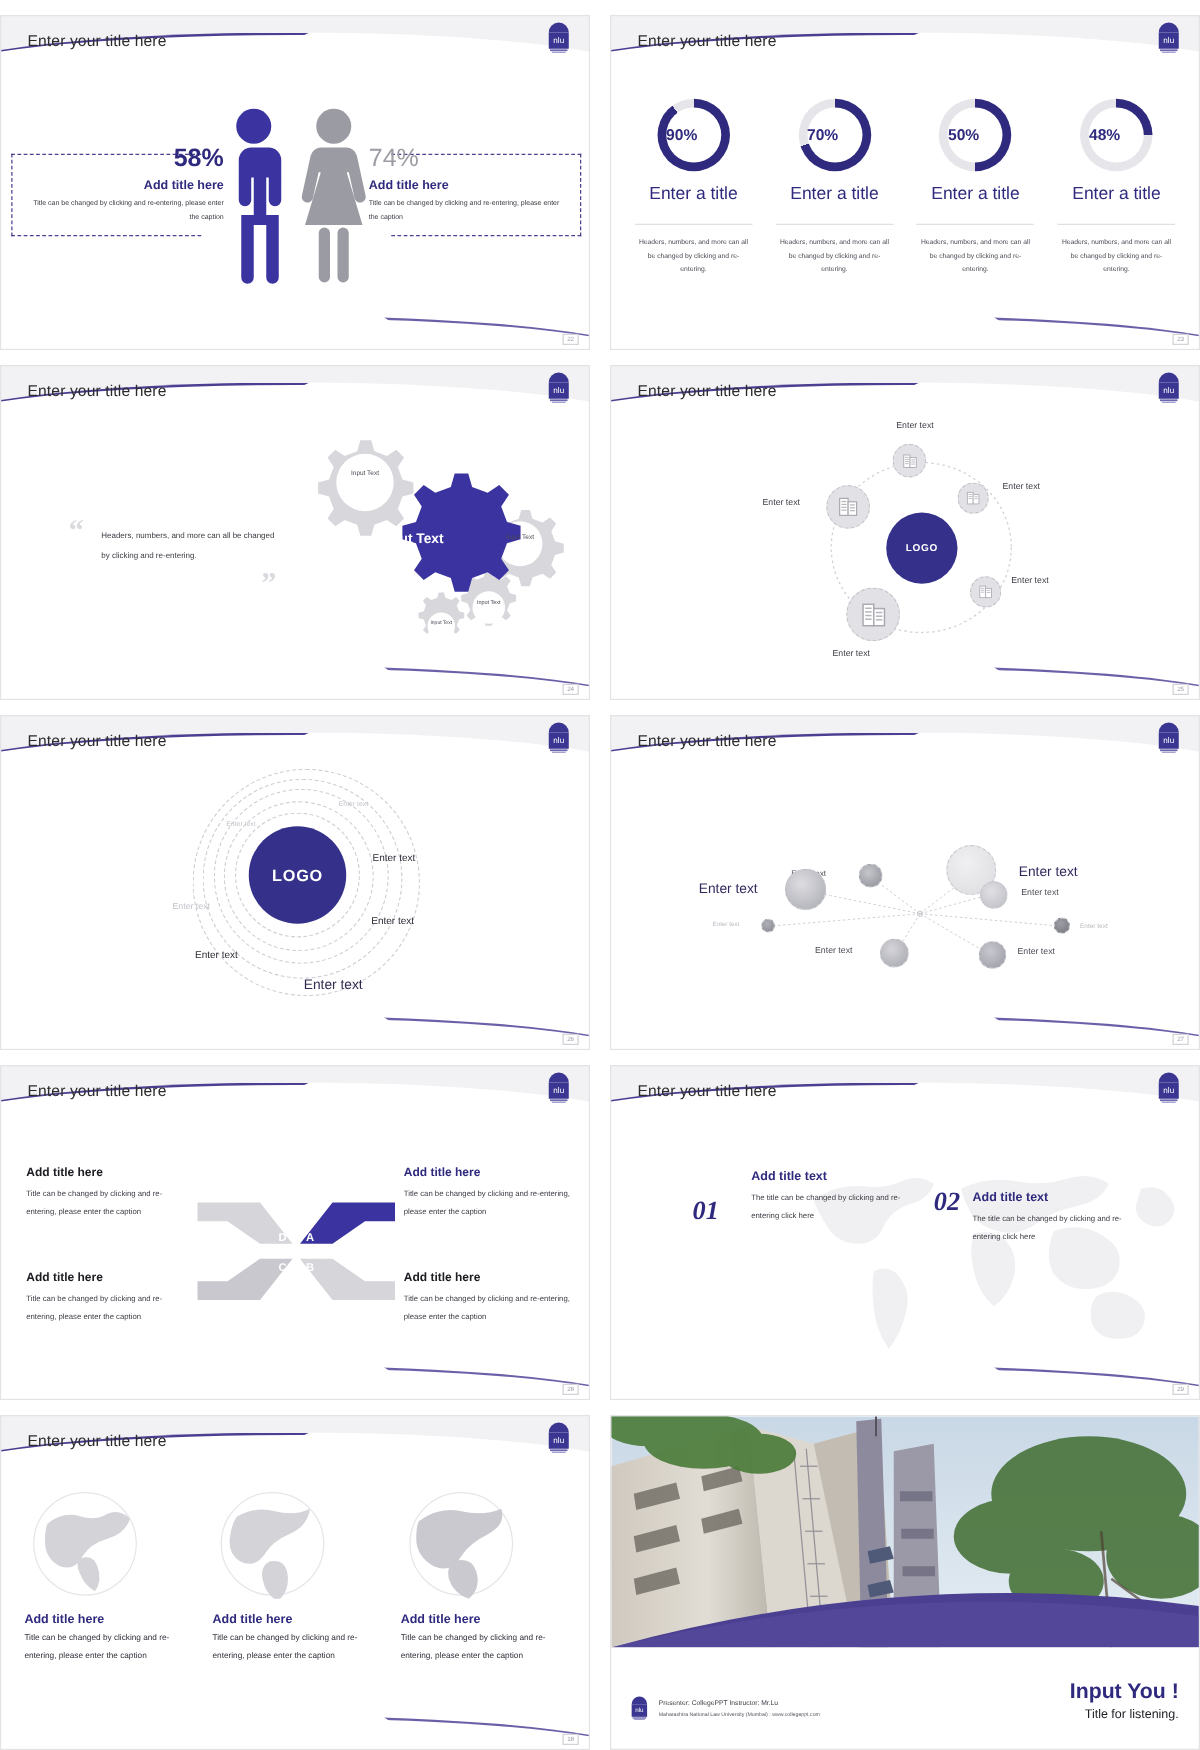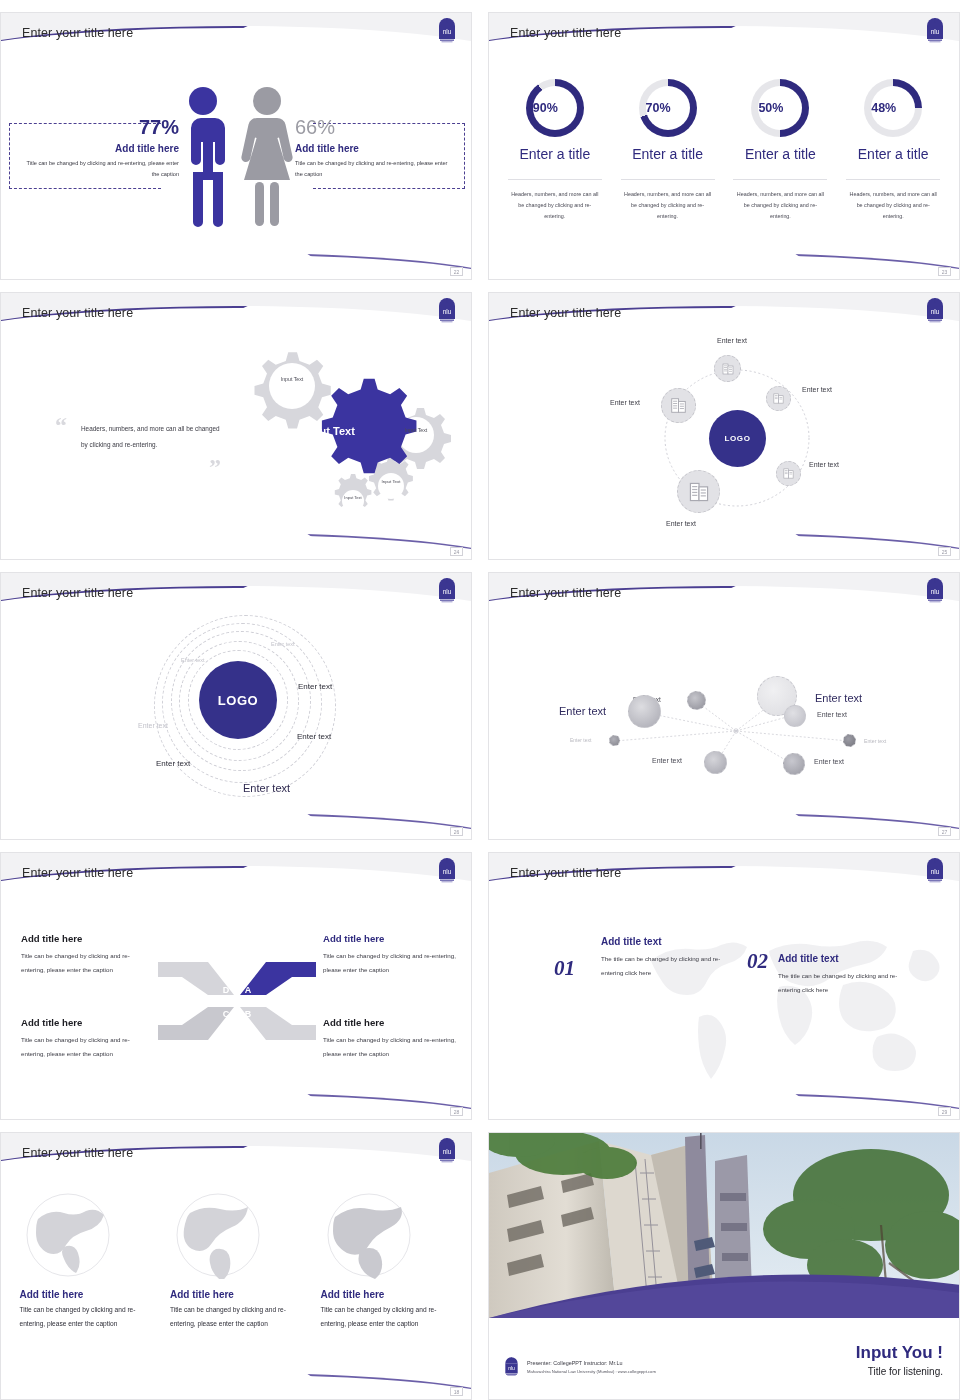--- a/index.html
+++ b/index.html
@@ -178,26 +178,26 @@
           <path d="M26 33 h12 a10 10 0 0 1 10 10 v32 a5 5 0 0 1 -10 0 v-18 h-2 v30 h10 v50 a5 5 0 0 1 -10 0 v-42 h-10 v42 a5 5 0 0 1 -10 0 v-50 h10 v-30 h-2 v18 a5 5 0 0 1 -10 0 v-32 a10 10 0 0 1 10 -10 z" fill="#3b34a0"></path>
         </svg>
         <svg width="56" height="145" viewBox="0 0 56 145">
           <circle cx="28" cy="16" r="14" fill="#9b9ba3"></circle>
           <path d="M28 33 h10 a9 9 0 0 1 8.5 6.5 l7 32 a4.5 4.5 0 0 1 -8.8 2 l-4.7 -21 l-1.6 .5 l12.6 42 h-46 l12.6 -42 l-1.6 -.5 l-4.7 21 a4.5 4.5 0 0 1 -8.8 -2 l7 -32 a9 9 0 0 1 8.5 -6.5 z" fill="#9b9ba3"></path>
           <rect x="16" y="97" width="9" height="44" rx="4.5" fill="#9b9ba3"></rect>
           <rect x="31" y="97" width="9" height="44" rx="4.5" fill="#9b9ba3"></rect>
         </svg>
       </div>
       <div class="s1-left">
-        <div class="pct-blue">77%</div>
+        <div class="pct-blue">58%</div>
         <div class="s1-sub">Add title here</div>
         <div class="s1-txt">Title can be changed by clicking and re-entering, please enter the caption</div>
       </div>
       <div class="s1-right">
-        <div class="pct-grey">66%</div>
+        <div class="pct-grey">74%</div>
         <div class="s1-sub">Add title here</div>
         <div class="s1-txt">Title can be changed by clicking and re-entering, please enter the caption</div>
       </div>
     </div>
     <div class="pagenum">22</div>
   </div>
 
   <div class="slide">
     <div class="sheet"></div>
     <div class="wave-top"></div>

